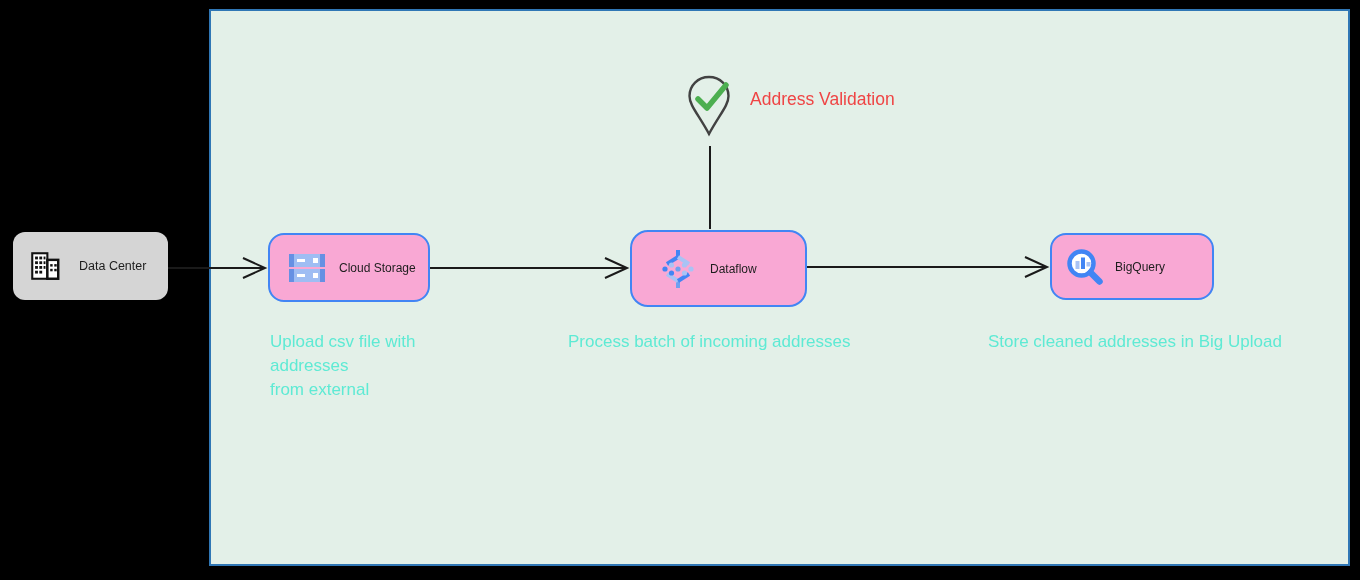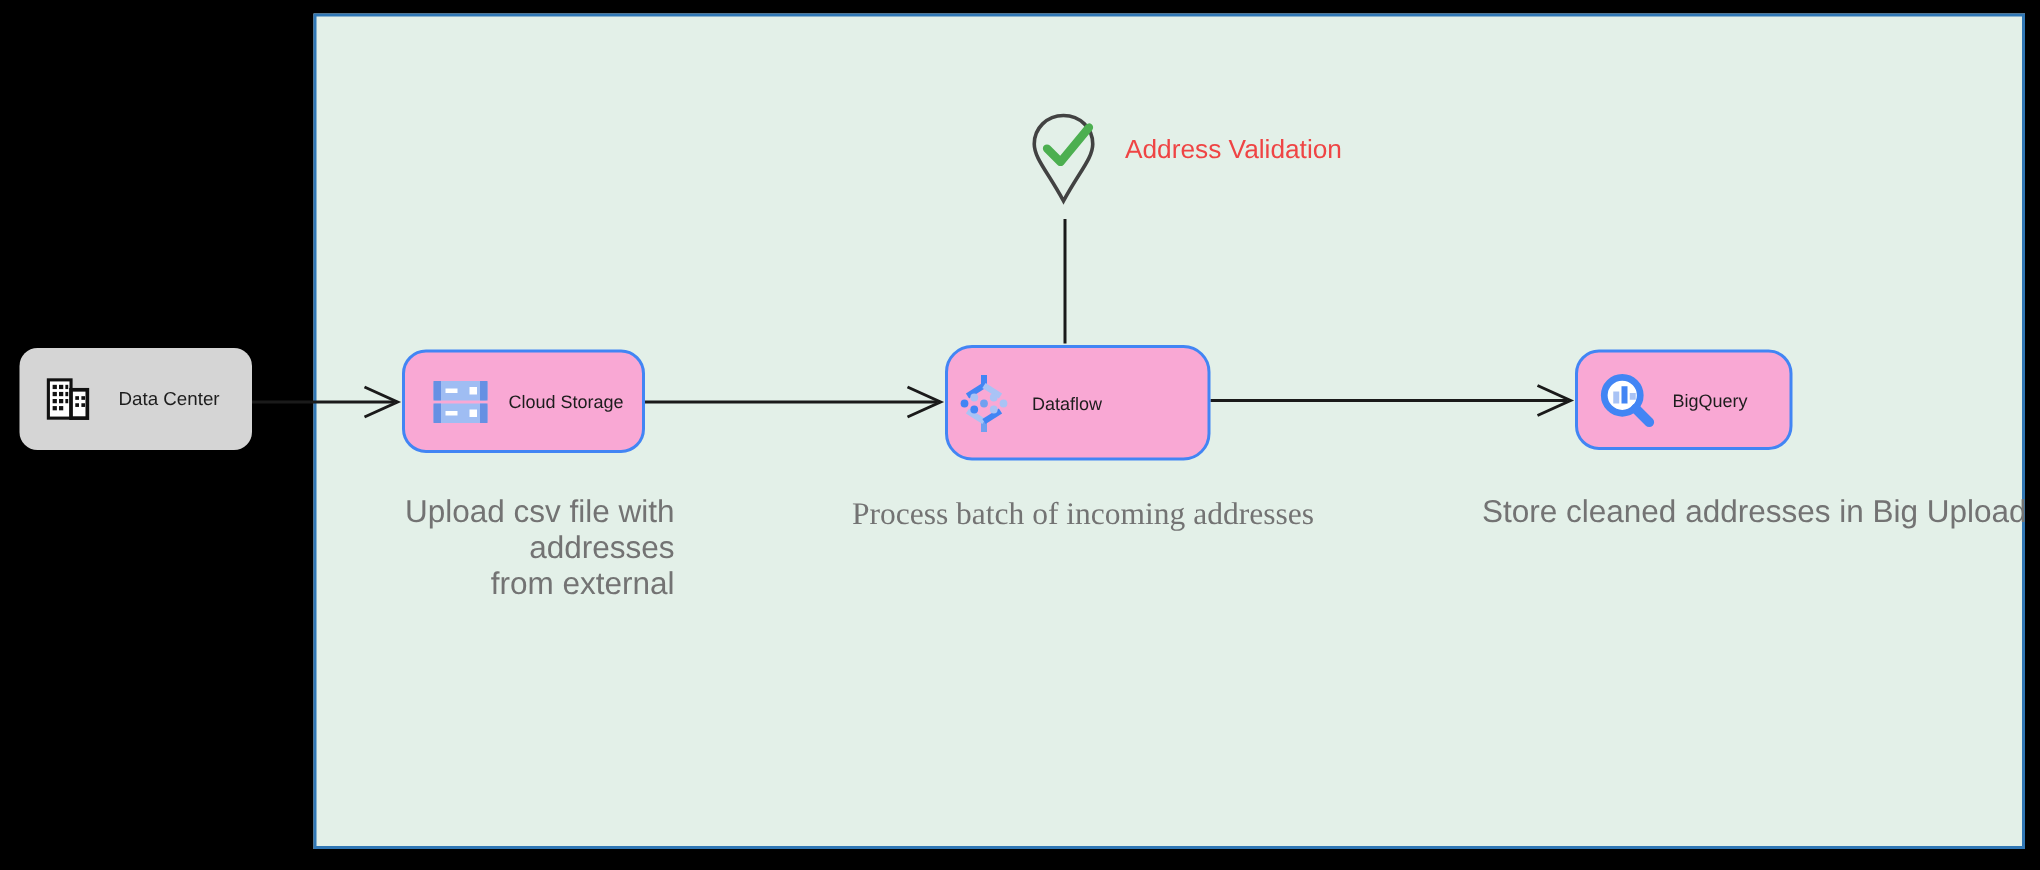--- a/index.html
+++ b/index.html
@@ -22,35 +22,35 @@
   .node .label{color:#1d1d1d;font-size:12px;white-space:nowrap;}
   .node-datacenter{
     left:13px;top:232px;width:155px;height:68px;background:#D5D5D5;
     border-radius:12px;padding-left:15px;gap:17px;
   }
   .node-datacenter .label{font-size:12.5px;}
   .gcp{
     background:#f9a8d4;border:2px solid #4285F4;
   }
   .node-cloudstorage{left:268px;top:233px;width:162px;height:69px;border-radius:16px;padding-left:18px;gap:13px;}
-  .node-dataflow{left:630px;top:230px;width:177px;height:77px;border-radius:18px;padding-left:3px;gap:11px;}
-  .node-bigquery{left:1050px;top:233px;width:145px;height:67px;border-radius:16px;padding-left:13px;gap:10px;}
+  .node-dataflow{left:630px;top:230px;width:177px;height:77px;border-radius:18px;padding-left:25px;gap:11px;}
+  .node-bigquery{left:1050px;top:233px;width:164px;height:67px;border-radius:16px;padding-left:13px;gap:10px;}
   .icon{flex:0 0 auto;display:block;}
   
   .pin{position:absolute;left:686px;top:74px;z-index:2;}
   .annotation-text{
     position:absolute;left:750px;top:88px;z-index:2;
     color:#ef4444;font-size:17.5px;line-height:23px;
   }
   
   .caption{
-    position:absolute;z-index:2;color:#737373;font-size:21px;line-height:24px;white-space:nowrap;text-align:right;
+    position:absolute;z-index:2;color:#5eead4;font-size:17px;line-height:24px;white-space:nowrap;
   }
   .caption-upload{left:270px;top:330px;}
-  .caption-process{left:568px;top:330px;font-family:Liberation Serif, serif;}
+  .caption-process{left:568px;top:330px;}
   .caption-store{left:988px;top:330px;}
 </style>
 </head>
 <body>
 
 <div class="canvas"></div>
 
 <svg class="connectors" viewBox="0 0 1360 580" xmlns="http://www.w3.org/2000/svg">
   <g stroke="#1a1a1a" stroke-width="2" fill="none">
 

